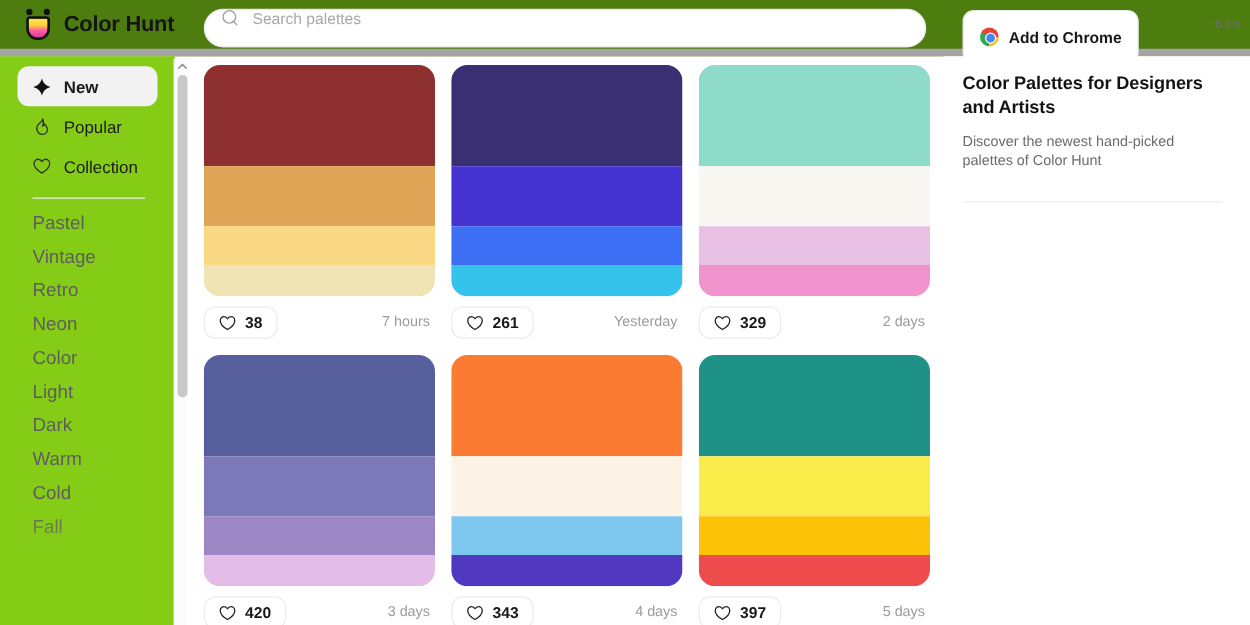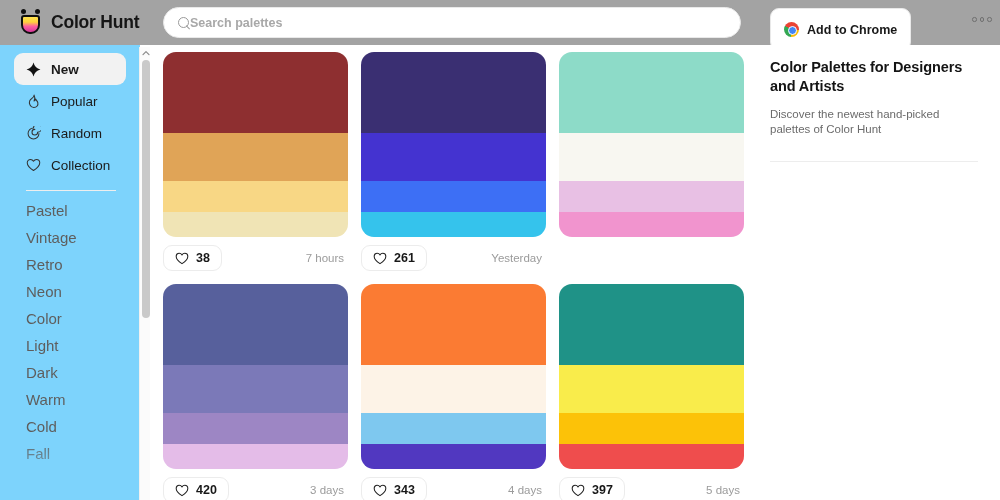--- a/index.html
+++ b/index.html
@@ -9,22 +9,22 @@
     background: #ffffff;
     font-family: "Liberation Sans", sans-serif;
     color: #181818;
   }
   .app { position: relative; width: 1000px; height: 500px; }
 
   
   .header {
     position: absolute; top: 0; left: 0;
     width: 1000px; height: 45px;
-    background: #a3a3a3;
-    border-bottom: 1px solid #a3a3a3;
+    background: #4d7c0f;
+    border-bottom: 6px solid #a3a3a3;
     display: flex; align-items: center;
   }
   .brand { display: flex; align-items: center; gap: 9px; margin-left: 19px; width: 132px; }
   .logo-wrap { position: relative; width: 23px; height: 26px; }
   .logo-cup {
     position: absolute; left: 2px; top: 6px;
     width: 19px; height: 19px;
     background: linear-gradient(180deg, #ffe34f 0%, #ffd13b 34%, #ff5fa0 62%, #d6379a 100%);
     border: 2px solid #101010;
     border-radius: 3px 3px 9px 9px;
@@ -33,23 +33,22 @@
   .logo-ear.l { left: 2px; }
   .logo-ear.r { right: 2px; }
   .brand-name { font-size: 17.5px; font-weight: bold; letter-spacing: -0.2px; color: #151515; white-space: nowrap; }
 
   .search {
     position: absolute; left: 163px; top: 7px;
     width: 578px; height: 31px;
     border: 1px solid #e9e9e9;
     border-radius: 17px;
     background: #ffffff;
-    display: flex; align-items: center; gap: 0;
+    display: flex; align-items: flex-start; gap: 12px;
     padding: 0 14px;
-    font-weight: bold;
   }
   .search-ph { font-size: 12.5px; color: #a8a8a8; }
   .mag { width: 12px; height: 12px; position: relative; flex: none; }
   .mag::before { content:""; position:absolute; left:0; top:0; width:9px; height:9px; border:1.4px solid #9a9a9a; border-radius:50%; }
   .mag::after { content:""; position:absolute; left:8px; top:8px; width:4.5px; height:1.4px; background:#9a9a9a; transform: rotate(45deg); transform-origin: left center; }
 
   .chrome-btn {
     position: absolute; left: 770px; top: 8px;
     height: 43px; padding: 0 13px;
     border: 1px solid #e9e9e9; border-radius: 9px;
@@ -59,21 +58,21 @@
   }
   .chrome-btn span.lbl { font-size: 12.5px; font-weight: bold; color: #181818; white-space: nowrap; }
   .chrome-logo { width: 15px; height: 15px; border-radius: 50%; position: relative; overflow: hidden; flex: none;
     background: conic-gradient(from -30deg, #ea4335 0deg 120deg, #fbbc05 120deg 210deg, #34a853 210deg 330deg, #ea4335 330deg 360deg); }
   .chrome-logo::after { content:""; position:absolute; left:4px; top:4px; width:7px; height:7px; border-radius:50%; background:#4285f4; border:1.2px solid #fff; }
 
   .dots { position: absolute; left: 972px; top: 17px; display: flex; gap: 3px; cursor: pointer; }
   .dots i { width: 4.5px; height: 4.5px; border: 1.2px solid #6f6f6f; border-radius: 50%; display: block; }
 
   
-  .sidebar { position: absolute; left: 0; top: 45px; width: 140px; height: 455px; background: #7dd3fc; padding-top: 8px; }
+  .sidebar { position: absolute; left: 0; top: 45px; width: 140px; height: 455px; background: #84cc16; padding-top: 8px; }
   .nav-item {
     display: flex; align-items: center; gap: 10px;
     margin: 0 14px; height: 32px; padding: 0 11px;
     border-radius: 9px; cursor: pointer;
     font-size: 13.5px; color: #1b1b1b;
   }
   .nav-item.active { background: #f2f2f2; font-weight: bold; }
   .nav-icon { width: 16px; height: 16px; flex: none; display:flex; align-items:center; justify-content:center; }
   .nav-label { white-space: nowrap; }
 
@@ -159,28 +158,20 @@
 
     <div class="nav-item">
       <span class="nav-icon">
         <svg width="15" height="15" viewBox="0 0 16 16">
             <path d="M8.6 1.2 C8.6 4.2 5.2 4.6 4 7.2 C2.9 9.6 4.4 14.4 8.3 14.4 C11.6 14.4 13.2 11.9 12.6 9.3 C12.2 7.6 10.8 6.6 10.3 5.4 C10 6.6 9.2 7.1 8.6 7.4 C9.6 5.4 9.6 3 8.6 1.2 Z" fill="none" stroke="#333" stroke-width="1.1" stroke-linejoin="round"></path>
           </svg>
       </span>
       <span class="nav-label">Popular</span>
     </div>
 
-    <div class="nav-item">
-      <span class="nav-icon">
-        <svg width="15" height="15" viewBox="0 0 16 16">
-            <path d="M13.8 8 A5.8 5.8 0 1 1 8 2.2 A4.4 4.4 0 1 1 12.4 6.6 A3 3 0 1 1 9.4 3.6" fill="none" stroke="#333" stroke-width="1.1" stroke-linecap="round"></path>
-          </svg>
-      </span>
-      <span class="nav-label">Random</span>
-    </div>
 
     <div class="nav-item">
       <span class="nav-icon">
         <svg width="15" height="14" viewBox="0 0 16 15">
             <path d="M8 13.4 C8 13.4 1.3 9.4 1.3 5.2 C1.3 2.9 3 1.5 4.8 1.5 C6.2 1.5 7.4 2.4 8 3.5 C8.6 2.4 9.8 1.5 11.2 1.5 C13 1.5 14.7 2.9 14.7 5.2 C14.7 9.4 8 13.4 8 13.4 Z" fill="none" stroke="#333" stroke-width="1.1" stroke-linejoin="round"></path>
           </svg>
       </span>
       <span class="nav-label">Collection</span>
     </div>
 
@@ -248,20 +239,29 @@
         </div>
       </div>
 
       <div class="card">
         <div class="swatches">
           <div class="band b1" style="background: rgb(141, 219, 200);"></div>
           <div class="band b2" style="background: rgb(248, 247, 241);"></div>
           <div class="band b3" style="background: rgb(232, 192, 228);"></div>
           <div class="band b4" style="background: rgb(241, 148, 206);"></div>
         </div>
+        <div class="card-foot">
+          <div class="like">
+            <svg class="heart" viewBox="0 0 16 15">
+                <path d="M8 13.4 C8 13.4 1.3 9.4 1.3 5.2 C1.3 2.9 3 1.5 4.8 1.5 C6.2 1.5 7.4 2.4 8 3.5 C8.6 2.4 9.8 1.5 11.2 1.5 C13 1.5 14.7 2.9 14.7 5.2 C14.7 9.4 8 13.4 8 13.4 Z" fill="none" stroke="#222" stroke-width="1.2" stroke-linejoin="round"></path>
+              </svg>
+            <span class="like-count">329</span>
+          </div>
+          <div class="time">2 days</div>
+        </div>
       </div>
 
       <div class="card">
         <div class="swatches">
           <div class="band b1" style="background: rgb(87, 96, 156);"></div>
           <div class="band b2" style="background: rgb(123, 121, 184);"></div>
           <div class="band b3" style="background: rgb(157, 134, 196);"></div>
           <div class="band b4" style="background: rgb(228, 188, 232);"></div>
         </div>
         <div class="card-foot">

